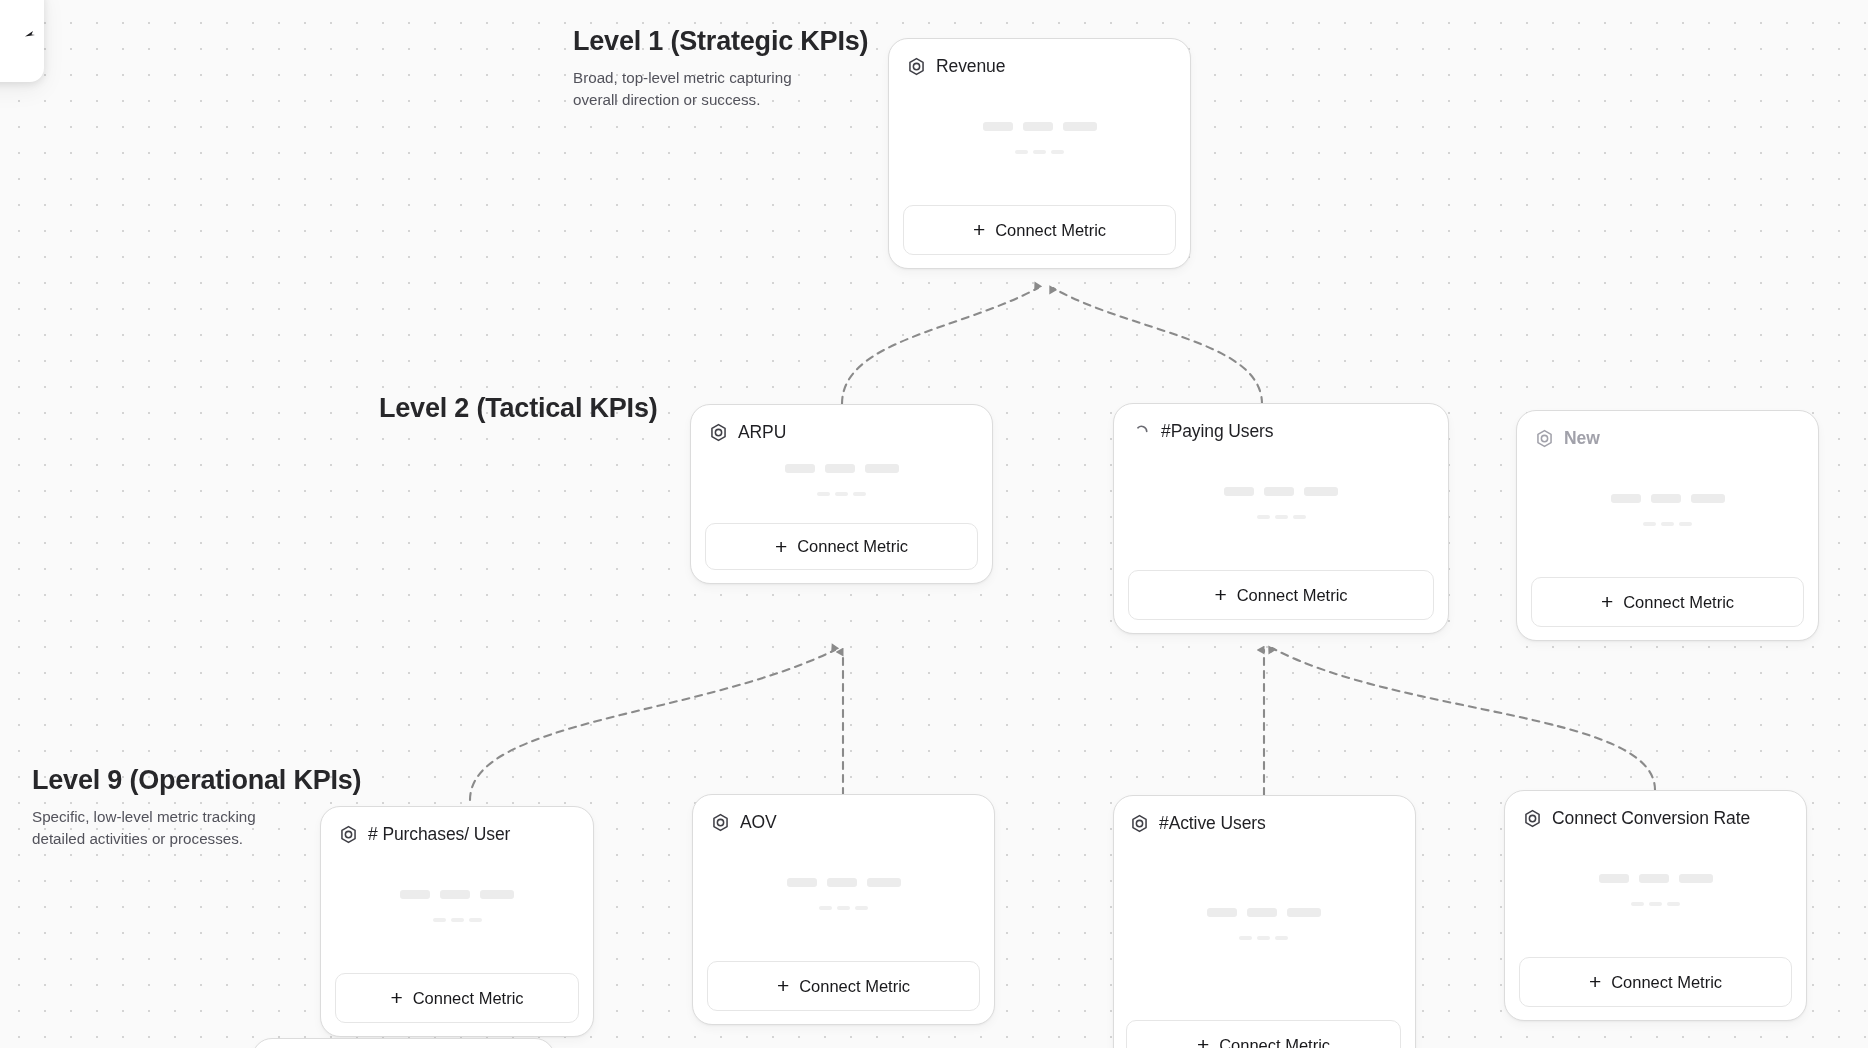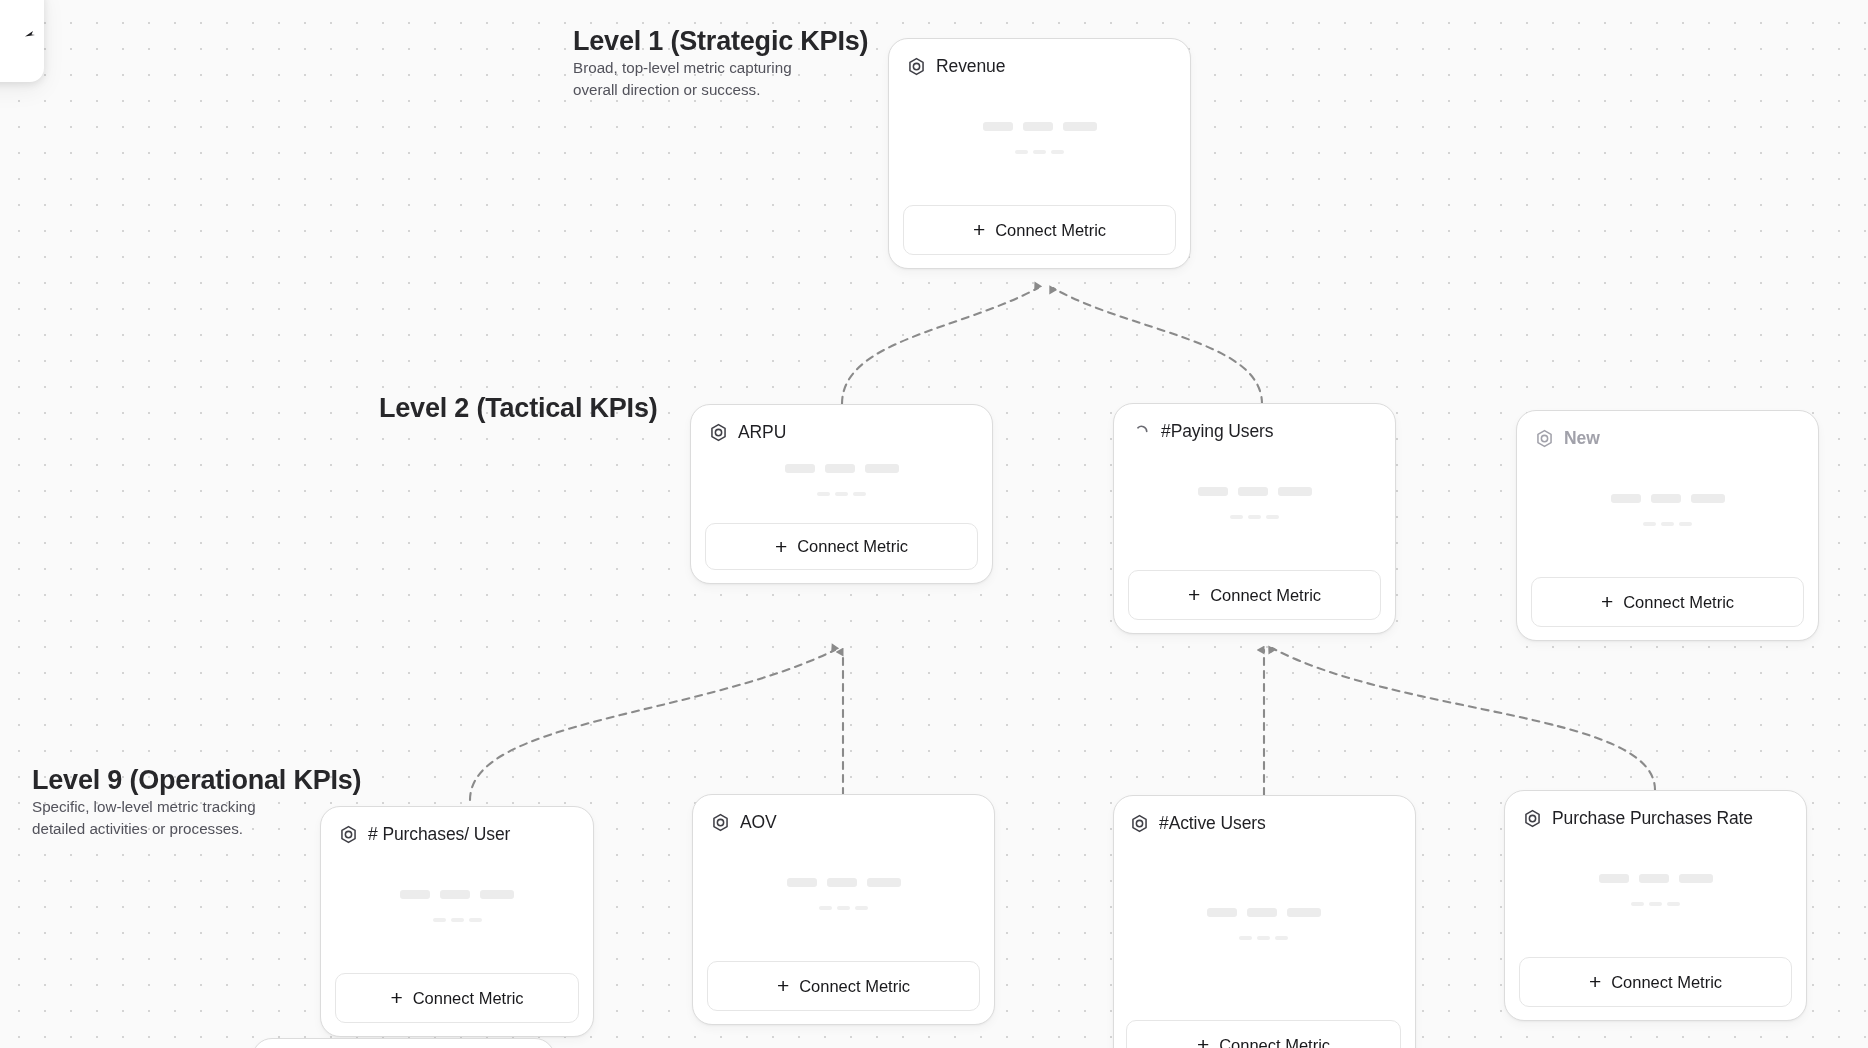--- a/index.html
+++ b/index.html
@@ -32,20 +32,21 @@
   
   .level-label { position: absolute; z-index: 2; }
   .level-title {
     font-size: 27px;
     font-weight: bold;
     color: #27272a;
     letter-spacing: -0.2px;
     white-space: nowrap;
   }
   .level-desc {
+    margin-top: 10px;
     font-size: 15.2px;
     line-height: 1.42;
     color: #52525b;
     max-width: 250px;
   }
 
   
   .card {
     position: absolute;
     z-index: 3;
@@ -231,21 +232,21 @@
         <span class="sk-bar s"></span>
         <span class="sk-bar s"></span>
       </div>
     </div>
     <div class="connect-btn">
       <span class="plus">+</span>
       <span>Connect Metric</span>
     </div>
   </div>
 
-  <div class="card" style="left:1113px; top:403px; width:283px; height:231px;">
+  <div class="card" style="left:1113px; top:403px; width:336px; height:231px;">
     <div class="card-header">
       <span class="icon-spinner">
         <svg viewBox="0 0 20 20" width="19" height="19" fill="none" stroke-width="1.7">
           <path d="M15.5 10 A5.5 5.5 0 0 0 6.2 6.1" stroke-linecap="round"></path>
         </svg>
       </span>
       <span class="card-title">#Paying Users</span>
     </div>
     <div class="card-body">
       <div class="sk-row">
@@ -378,21 +379,21 @@
   </div>
 
   <div class="card" style="left:1504px; top:790px; width:303px; height:231px;">
     <div class="card-header">
       <span class="icon-hex">
         <svg viewBox="0 0 20 20" width="19" height="19" fill="none" stroke-width="1.6">
           <path d="M10 1.7 L16.9 5.7 L16.9 14.3 L10 18.3 L3.1 14.3 L3.1 5.7 Z" stroke-linejoin="round"></path>
           <circle cx="10" cy="10" r="3.3"></circle>
         </svg>
       </span>
-      <span class="card-title">Purchase Purchases Rate</span>
+      <span class="card-title">Connect Conversion Rate</span>
     </div>
     <div class="card-body">
       <div class="sk-row">
         <span class="sk-bar w1"></span>
         <span class="sk-bar w2"></span>
         <span class="sk-bar w3"></span>
       </div>
       <div class="sk-row small">
         <span class="sk-bar s"></span>
         <span class="sk-bar s"></span>

